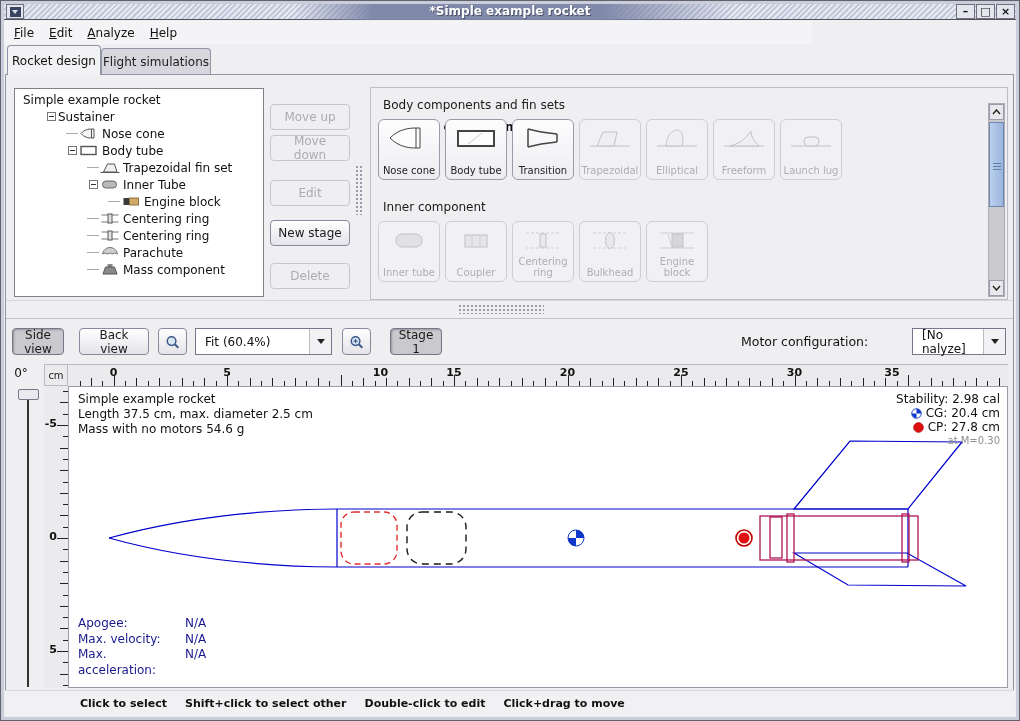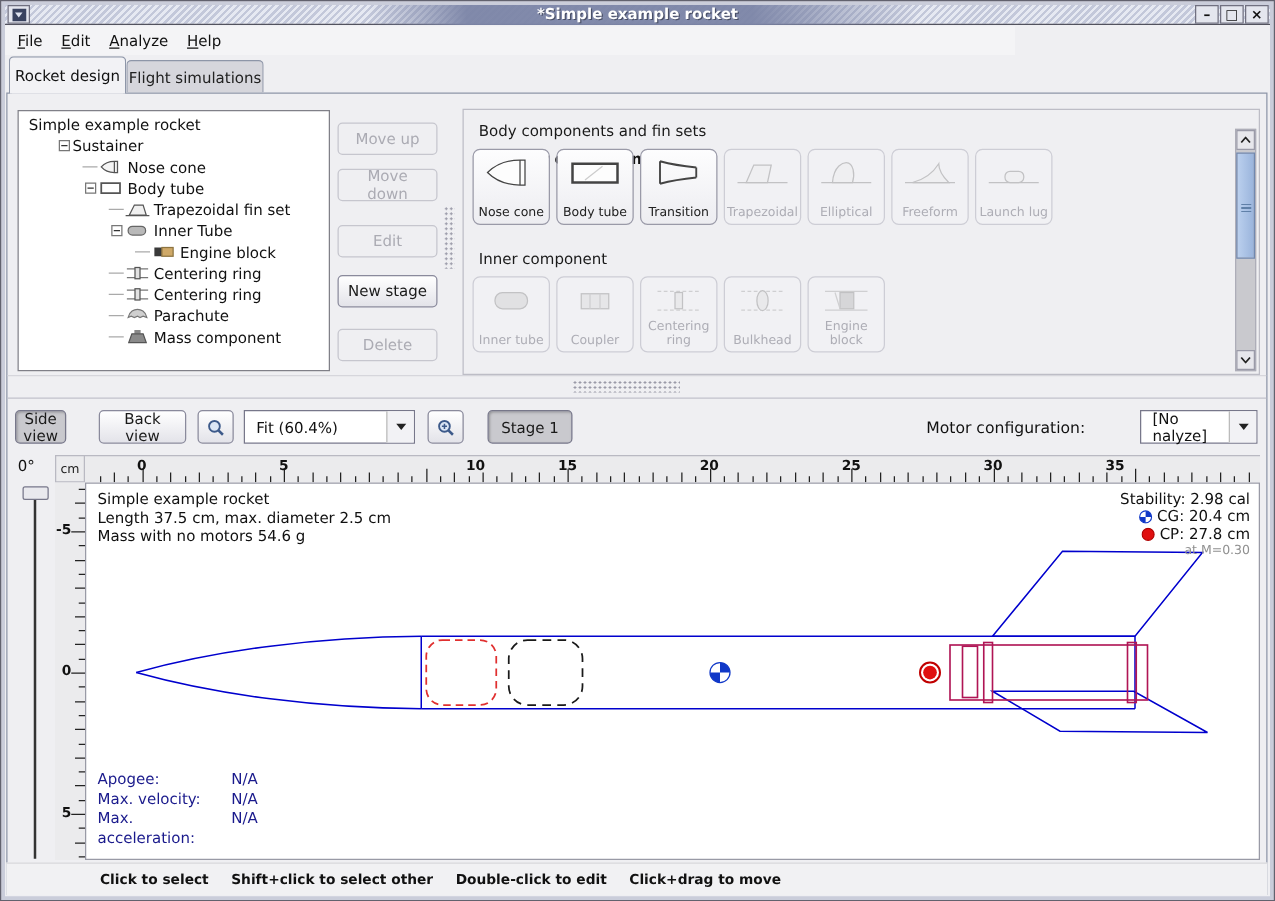--- a/index.html
+++ b/index.html
@@ -262,21 +262,21 @@
           <svg width="20" height="13" viewBox="0 0 19 13">
             <rect x="7" y="1" width="5" height="3" fill="#888"></rect>
             <path d="M5 4 L14 4 L16.5 11 L2.5 11 Z" fill="#8a8a8a" stroke="#555"></path>
           </svg>
         </span>
         <span>Mass component</span>
       </div>
     </div>
 
   <div>
-      <button class="btn stage-btn disabled" style="top: 98px;">Move up</button>
+      <button class="btn stage-btn disabled" style="top: 104px;">Move up</button>
       <button class="btn stage-btn disabled" style="top: 135px;">Move down</button>
       <button class="btn stage-btn disabled" style="top: 180px;">Edit</button>
       <button class="btn stage-btn" style="top: 220px;">New stage</button>
       <button class="btn stage-btn disabled" style="top: 263px;">Delete</button>
     </div>
   <div class="grip-v"></div>
 
   <div class="group-box">
     <span class="group-title">Add new component</span>
     <div class="section-label" style="top:10px">Body components and fin sets</div>
@@ -386,21 +386,21 @@
       <svg width="9" height="6" viewBox="0 0 9 6">
           <polyline points="1,1 4.5,5 8,1" fill="none" stroke="#222" stroke-width="1.4"></polyline>
         </svg>
     </div>
   </div>
 
   <div class="divider-line1"></div>
   <div class="grip-h"></div>
   <div class="divider-line2"></div>
 
-  <button class="btn pressed toolbar-btn" style="left:12px;width:41px">Side view</button>
+  <button class="btn pressed toolbar-btn" style="left:12px;width:52px">Side view</button>
   <button class="btn toolbar-btn" style="left:79px;width:70px">Back view</button>
   <button class="btn toolbar-btn" style="left:158px;width:29px">
     <svg width="16" height="16" viewBox="0 0 16 16">
         <circle cx="7" cy="7" r="4.6" fill="#dbe6f5" stroke="#3d5a8a" stroke-width="1.6"></circle>
         <line x1="10.4" y1="10.4" x2="14.2" y2="14.2" stroke="#3d5a8a" stroke-width="2.2"></line>
       </svg>
   </button>
   <div class="combo" style="left:195px;top:328px;width:137px;height:27px">
     <span class="val">Fit (60.4%)</span>
     <span class="arrow">
@@ -408,21 +408,21 @@
       </span>
   </div>
   <button class="btn toolbar-btn" style="left:342px;width:29px">
     <svg width="16" height="16" viewBox="0 0 16 16">
         <circle cx="7" cy="7" r="4.6" fill="#dbe6f5" stroke="#3d5a8a" stroke-width="1.6"></circle>
         <line x1="10.4" y1="10.4" x2="14.2" y2="14.2" stroke="#3d5a8a" stroke-width="2.2"></line>
         <line x1="4.8" y1="7" x2="9.2" y2="7" stroke="#3d5a8a" stroke-width="1.3"></line>
         <line x1="7" y1="4.8" x2="7" y2="9.2" stroke="#3d5a8a" stroke-width="1.3"></line>
       </svg>
   </button>
-  <button class="btn pressed toolbar-btn" style="left:390px;width:68px">Stage 1</button>
+  <button class="btn pressed toolbar-btn" style="left:390px;width:52px">Stage 1</button>
   <span class="motor-label">Motor configuration:</span>
   <div class="combo" style="left:912px;top:328px;width:94px;height:27px">
     <span class="val">[No nalyze]</span>
     <span class="arrow">
         <span class="chev"></span>
       </span>
   </div>
 
   <div class="rot-label">0°</div>
   <div class="slider-track"></div>

